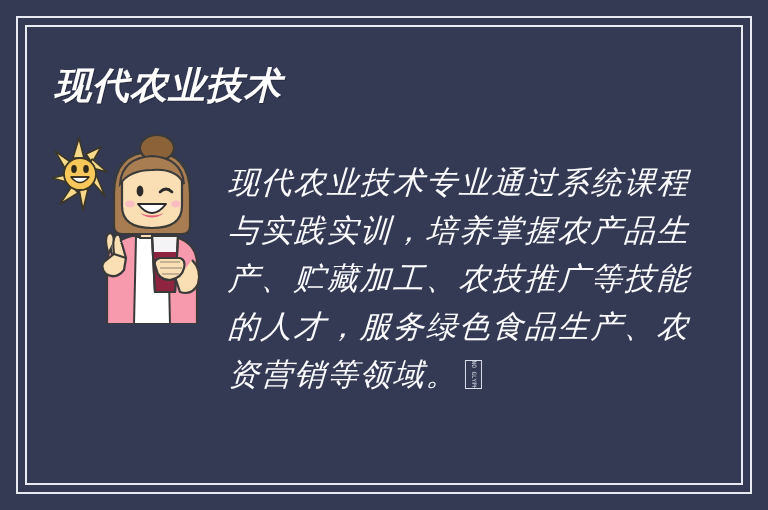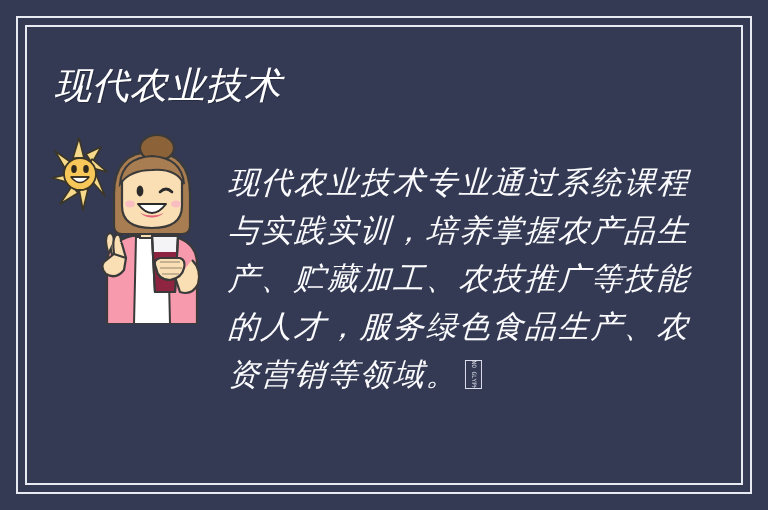--- a/index.html
+++ b/index.html
@@ -39,21 +39,21 @@
     pointer-events: none;
   }
 
   
   .title {
     position: absolute;
     left: 54px;
     top: 64px;
     font-size: 37px;
     line-height: 44px;
-    font-weight: normal;
+    font-weight: bold;
     font-style: italic;
     letter-spacing: 1px;
     color: #ffffff;
     white-space: nowrap;
     text-shadow: 1px 1px 0 rgba(0,0,0,0.25);
   }
 
   
   .illustration {
     position: absolute;

